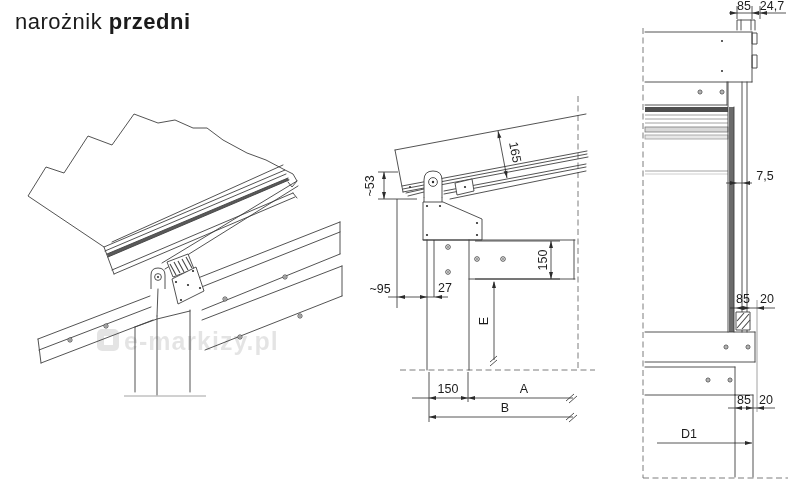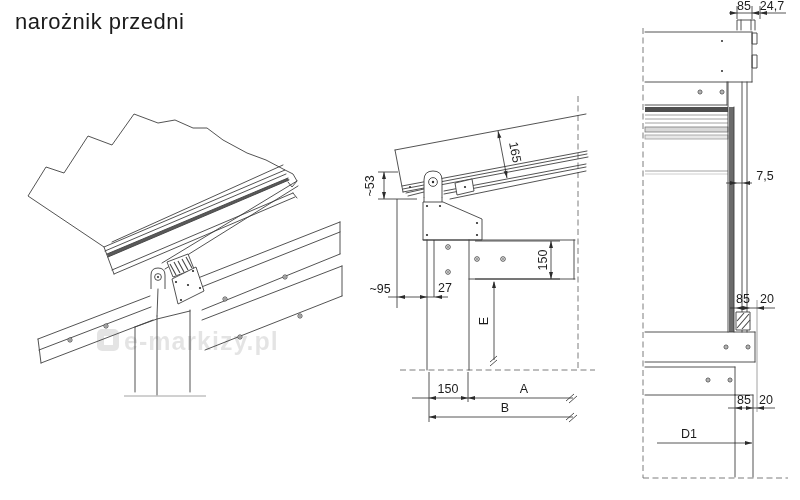--- a/index.html
+++ b/index.html
@@ -1,19 +1,19 @@
 <!DOCTYPE html>
 <html><head>
 <meta charset="utf-8">
 <style>
   html,body{margin:0;padding:0;background:#fff;}
   .canvas{position:relative;width:800px;height:500px;background:#fff;overflow:hidden;
           font-family:"Liberation Sans",sans-serif;}
   .title{position:absolute;left:15px;top:9px;font-size:22px;color:#1b1b1b;letter-spacing:.5px;}
-  .title b{font-weight:400;}
+  .title b{font-weight:700;}
   svg{position:absolute;left:0;top:0;}
   .ln{stroke:#3f3f3f;stroke-width:.9;fill:none;stroke-linejoin:round;stroke-linecap:round;}
   .fw{stroke:#3f3f3f;stroke-width:.9;fill:#fff;stroke-linejoin:round;}
   .thin{stroke:#8a8a8a;stroke-width:.8;fill:none;}
   .lite{stroke:#c2c2c2;stroke-width:.8;fill:none;}
   .dash{stroke:#6e6e6e;stroke-width:.9;fill:none;stroke-dasharray:6 3.5;}
   .dim{stroke:#2b2b2b;stroke-width:.8;fill:none;}
   .arr{fill:#2b2b2b;stroke:none;}
   .txt{font-size:12.5px;fill:#1c1c1c;}
   .hatch{stroke:#474747;stroke-width:1.1;fill:none;}

